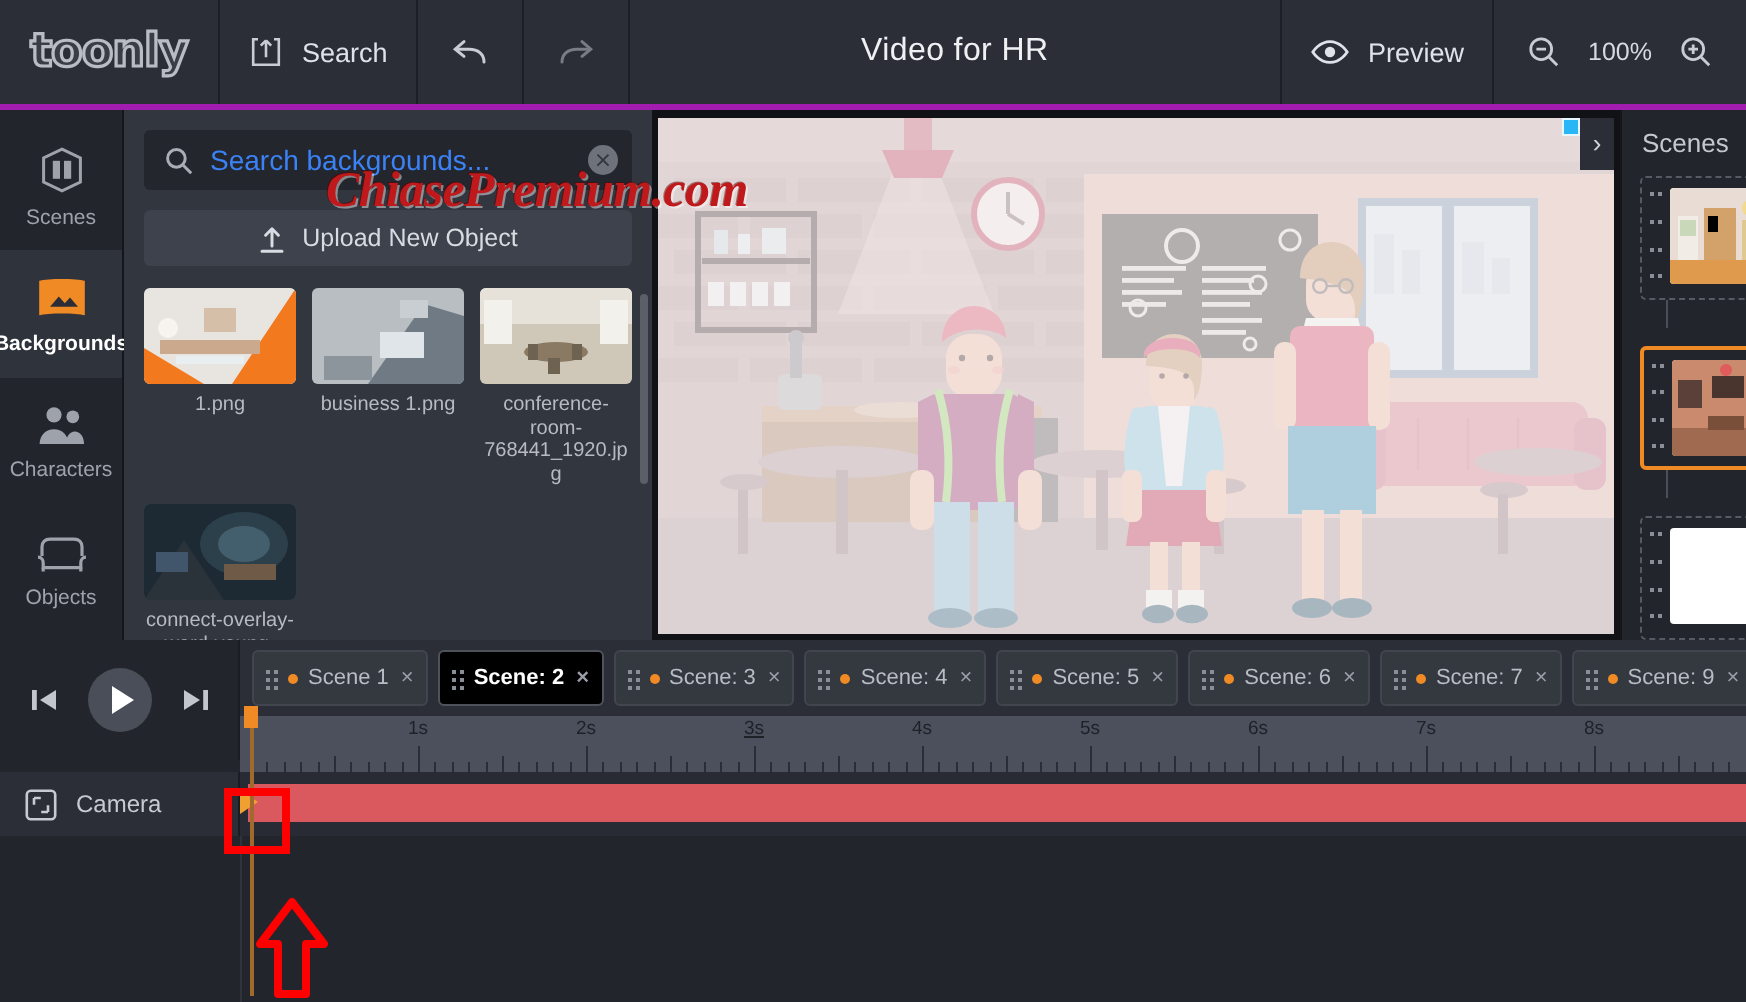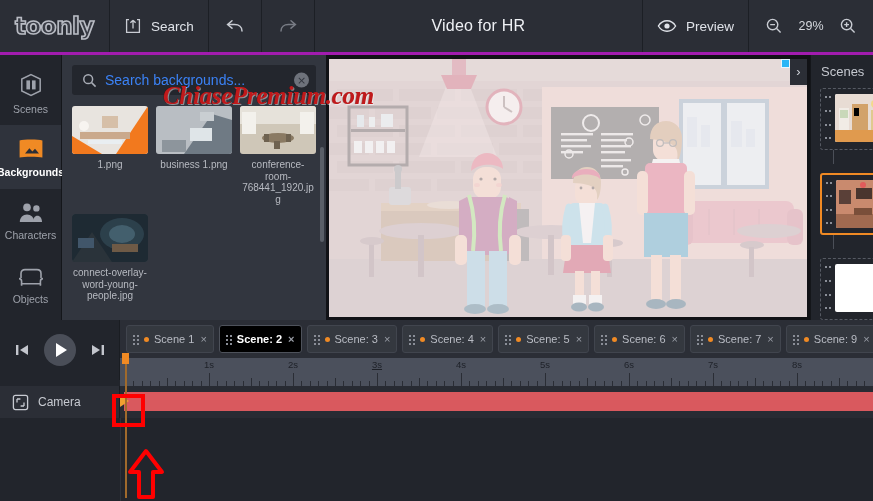--- a/index.html
+++ b/index.html
@@ -287,21 +287,21 @@
       <span>Preview</span>
     </div>
 
     <div class="tb-cell tb-zoom">
       <span class="ico">
         <svg width="18" height="18" viewBox="0 0 18 18" fill="none" stroke="#c9ccd3" stroke-width="1.4">
           <circle cx="7.6" cy="7.6" r="5.2"></circle>
             <path d="M11.6 11.6l4 4M5.2 7.6h4.8"></path>
         </svg>
       </span>
-      <span class="zoom-val">29%</span>
+      <span class="zoom-val">100%</span>
       <span class="ico">
         <svg width="18" height="18" viewBox="0 0 18 18" fill="none" stroke="#c9ccd3" stroke-width="1.4">
           <circle cx="7.6" cy="7.6" r="5.2"></circle>
             <path d="M11.6 11.6l4 4M5.2 7.6h4.8M7.6 5.2v4.8"></path>
         </svg>
       </span>
     </div>
   </div>
 
   <div class="rail">
@@ -355,20 +355,28 @@
       <span class="ico">
         <svg width="15" height="15" viewBox="0 0 15 15" fill="none" stroke="#a9adb6" stroke-width="1.5">
           <circle cx="6.2" cy="6.2" r="4.4"></circle>
             <path d="M9.6 9.6l4 4"></path>
         </svg>
       </span>
       <span class="ph">Search backgrounds...</span>
       <span class="clear-x">×</span>
     </div>
 
+    <div class="upload-btn">
+      <span class="ico">
+        <svg width="14" height="15" viewBox="0 0 14 15" fill="none" stroke="#d8dbe1" stroke-width="1.5" stroke-linecap="round">
+          <path d="M7 11V2.4M7 2.4L3.8 5.6M7 2.4l3.2 3.2M2 13.6h10"></path>
+        </svg>
+      </span>
+      <span>Upload New Object</span>
+    </div>
 
     <div class="thumbgrid">
 
 
       <div class="thumb">
         <div class="img">
           <svg width="100%" height="100%" viewBox="0 0 76 48" preserveAspectRatio="none">
             <rect width="76" height="48" fill="#e8e4df"></rect>
             <polygon points="76,0 76,48 44,48" fill="#f2791e"></polygon>
             <polygon points="0,48 0,30 30,48" fill="#f2791e"></polygon>

